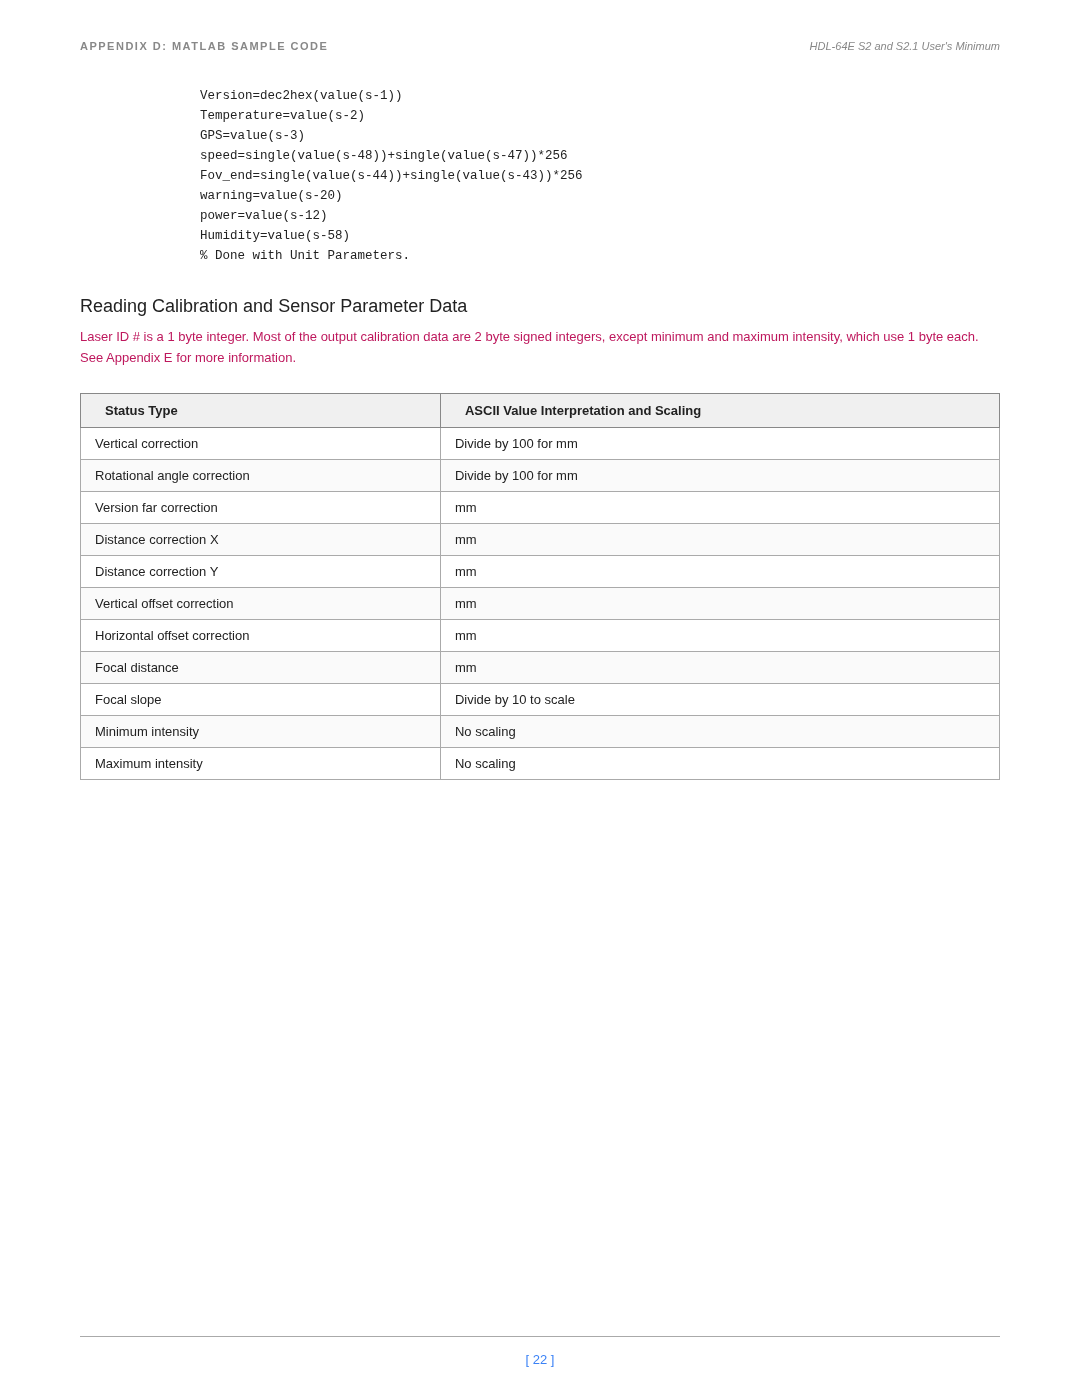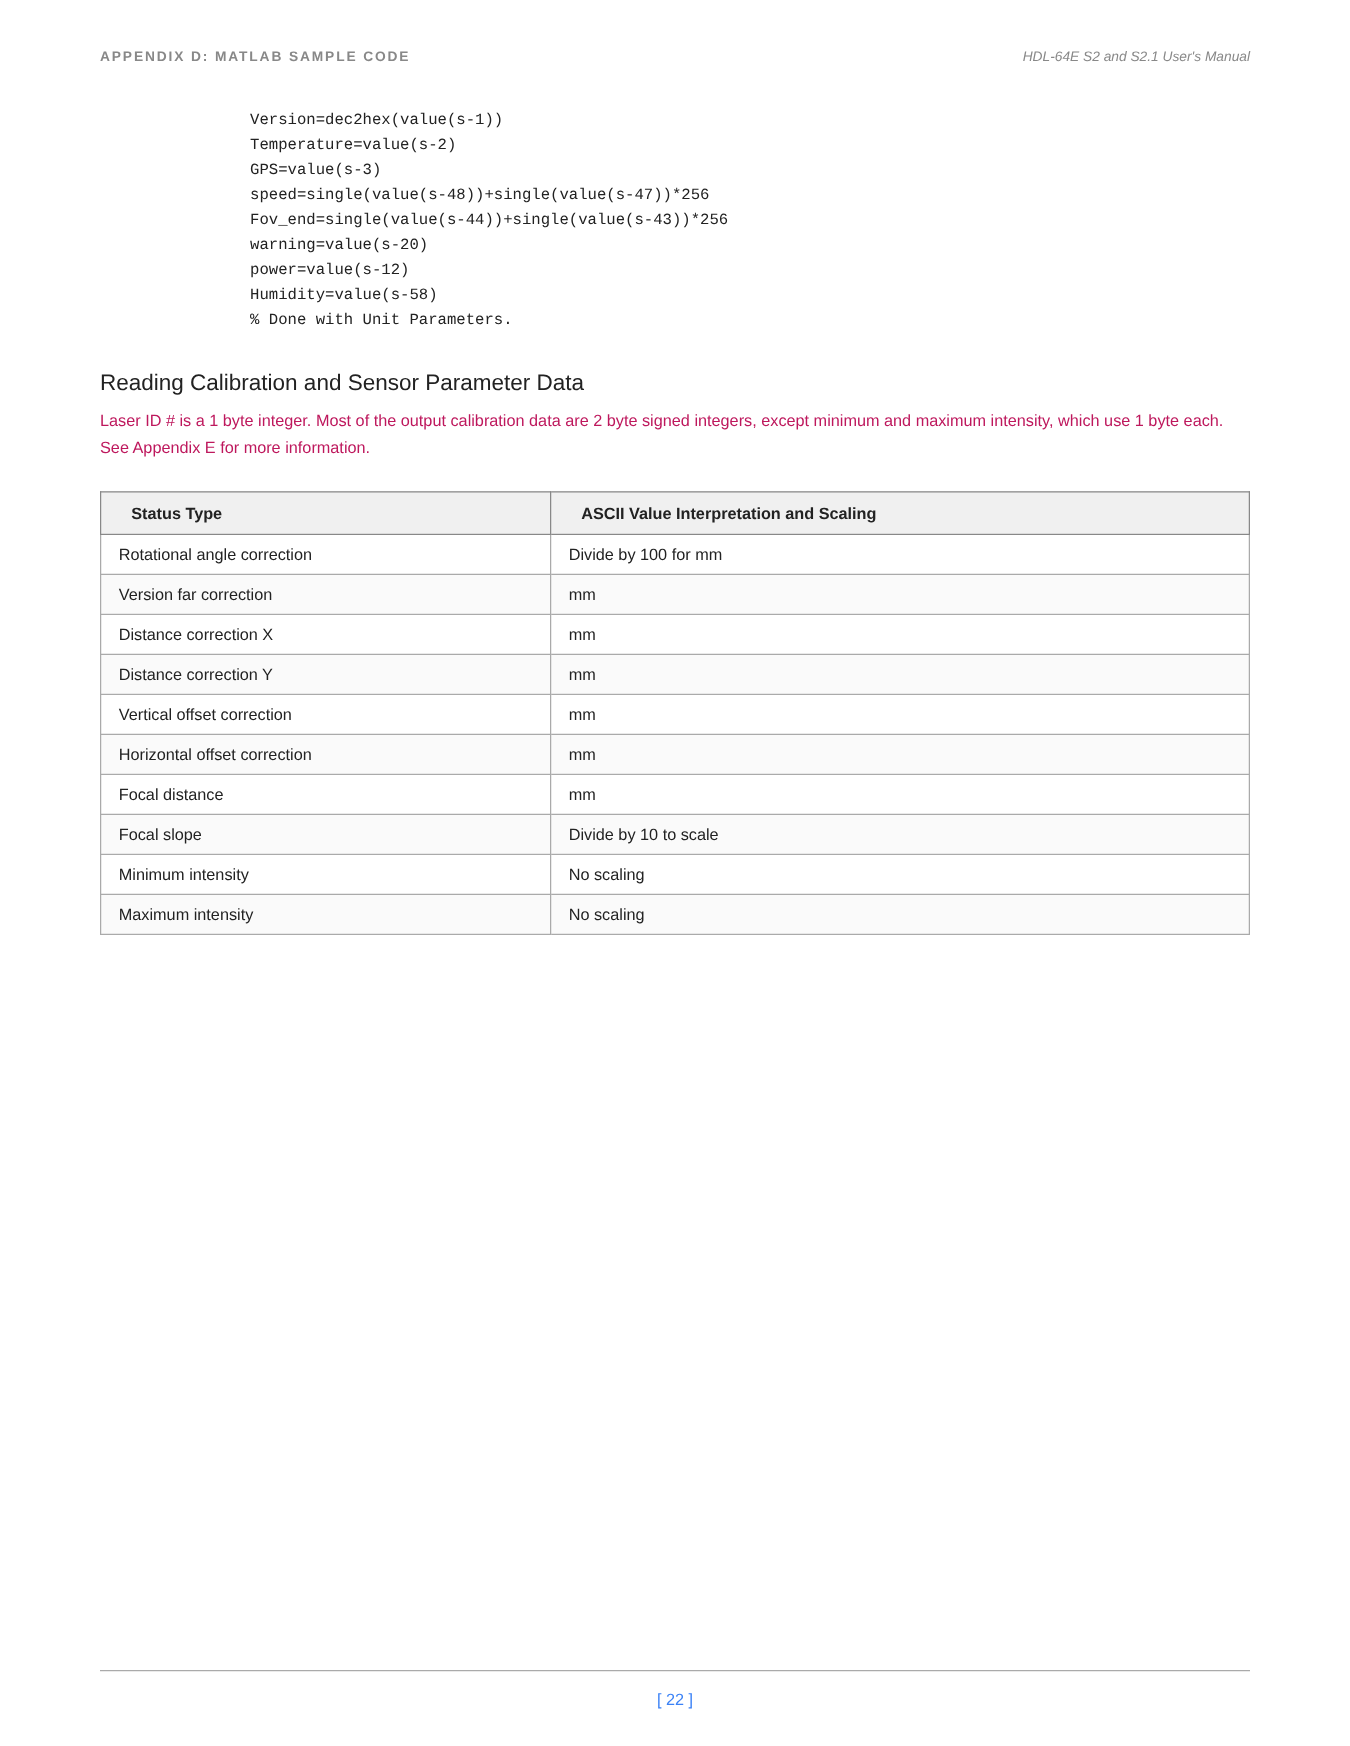--- a/index.html
+++ b/index.html
@@ -127,21 +127,21 @@
       color: #3b82f6;
     }
   </style>
 </head>
 <body>
 
 <div class="page">
 
   <div class="header">
     <span class="header-left">APPENDIX D:  MATLAB SAMPLE CODE</span>
-    <span class="header-right">HDL-64E S2 and S2.1 User's Manual</span>
+    <span class="header-right">HDL-64E S2 and S2.1 User's Minimum</span>
   </div>
 
   <div class="code-block">
     <div>Version=dec2hex(value(s-1))</div>
     <div>Temperature=value(s-2)</div>
     <div>GPS=value(s-3)</div>
     <div>speed=single(value(s-48))+single(value(s-47))*256</div>
     <div>Fov_end=single(value(s-44))+single(value(s-43))*256</div>
     <div>warning=value(s-20)</div>
     <div>power=value(s-12)</div>
@@ -154,20 +154,24 @@
   <div class="description-text">Laser ID # is a 1 byte integer. Most of the output calibration data are 2 byte signed integers, except minimum and maximum intensity, which use 1 byte each. See Appendix E for more information.</div>
 
   <table>
     <thead>
       <tr>
         <th>Status Type</th>
         <th>ASCII Value Interpretation and Scaling</th>
       </tr>
     </thead>
     <tbody id="table-body">
+    <tr>
+          <td>Vertical correction</td>
+          <td>Divide by 100 for mm</td>
+        </tr>
         <tr>
           <td>Rotational angle correction</td>
           <td>Divide by 100 for mm</td>
         </tr>
         <tr>
           <td>Version far correction</td>
           <td>mm</td>
         </tr>
         <tr>
           <td>Distance correction X</td>

